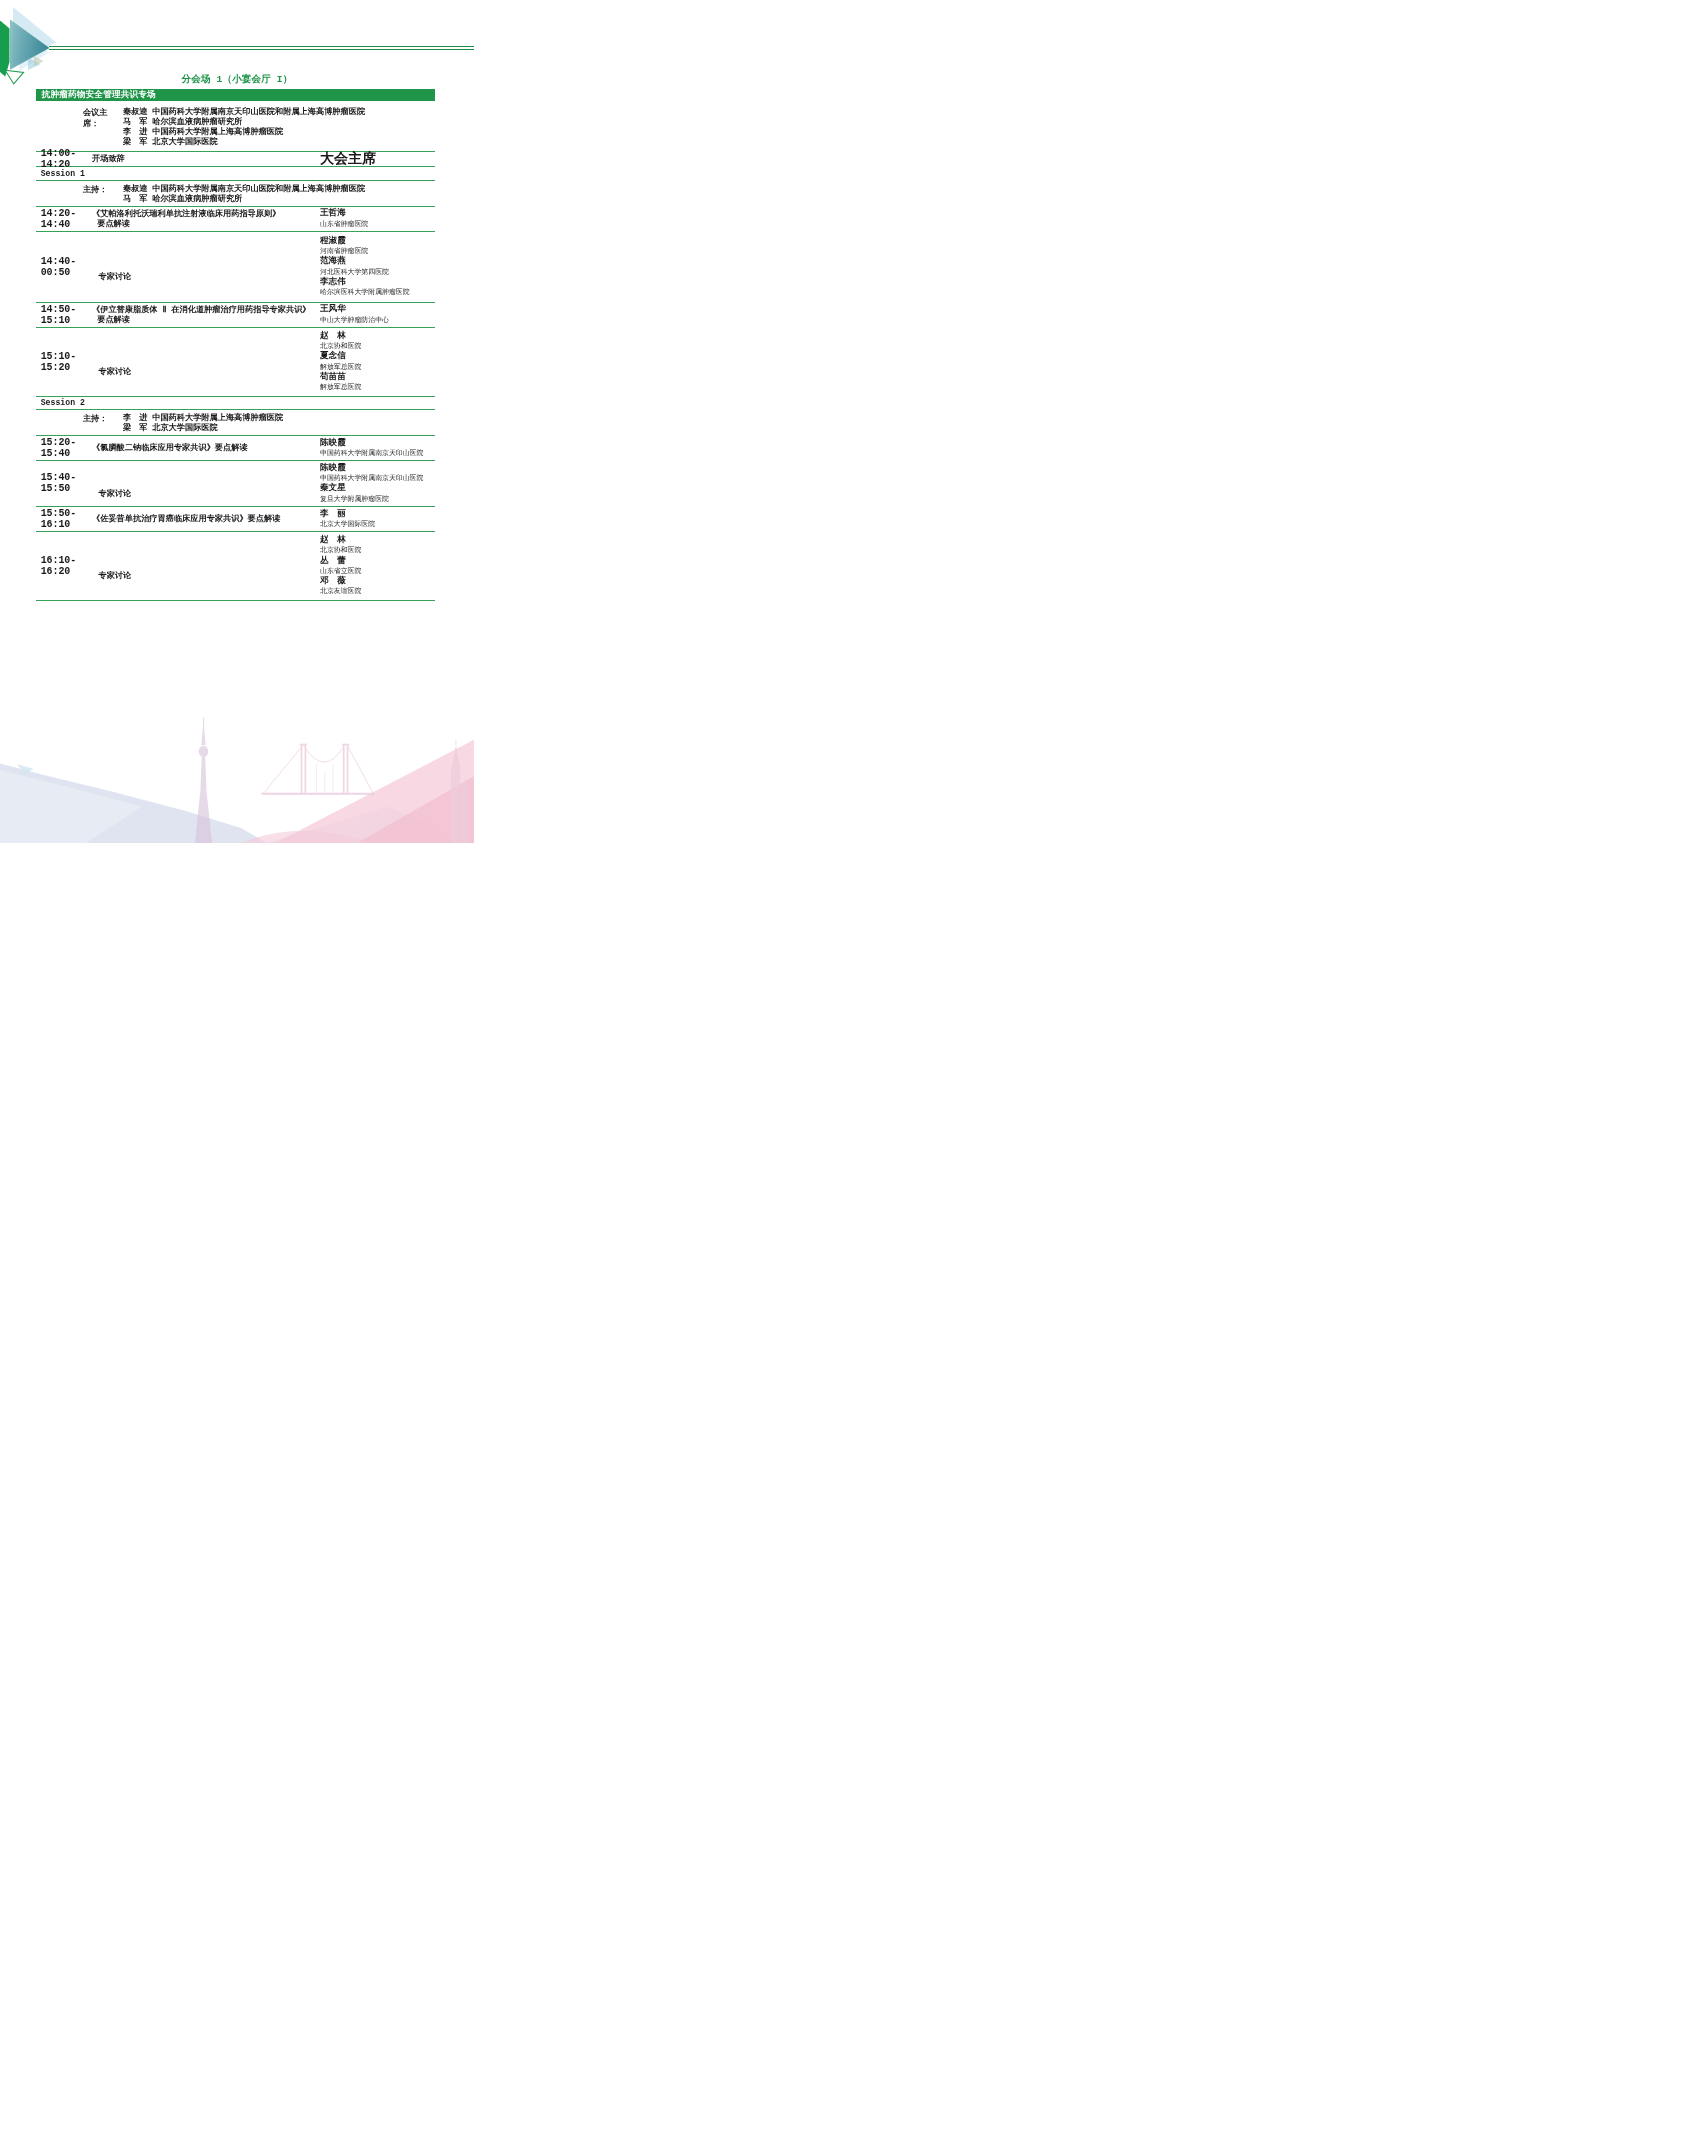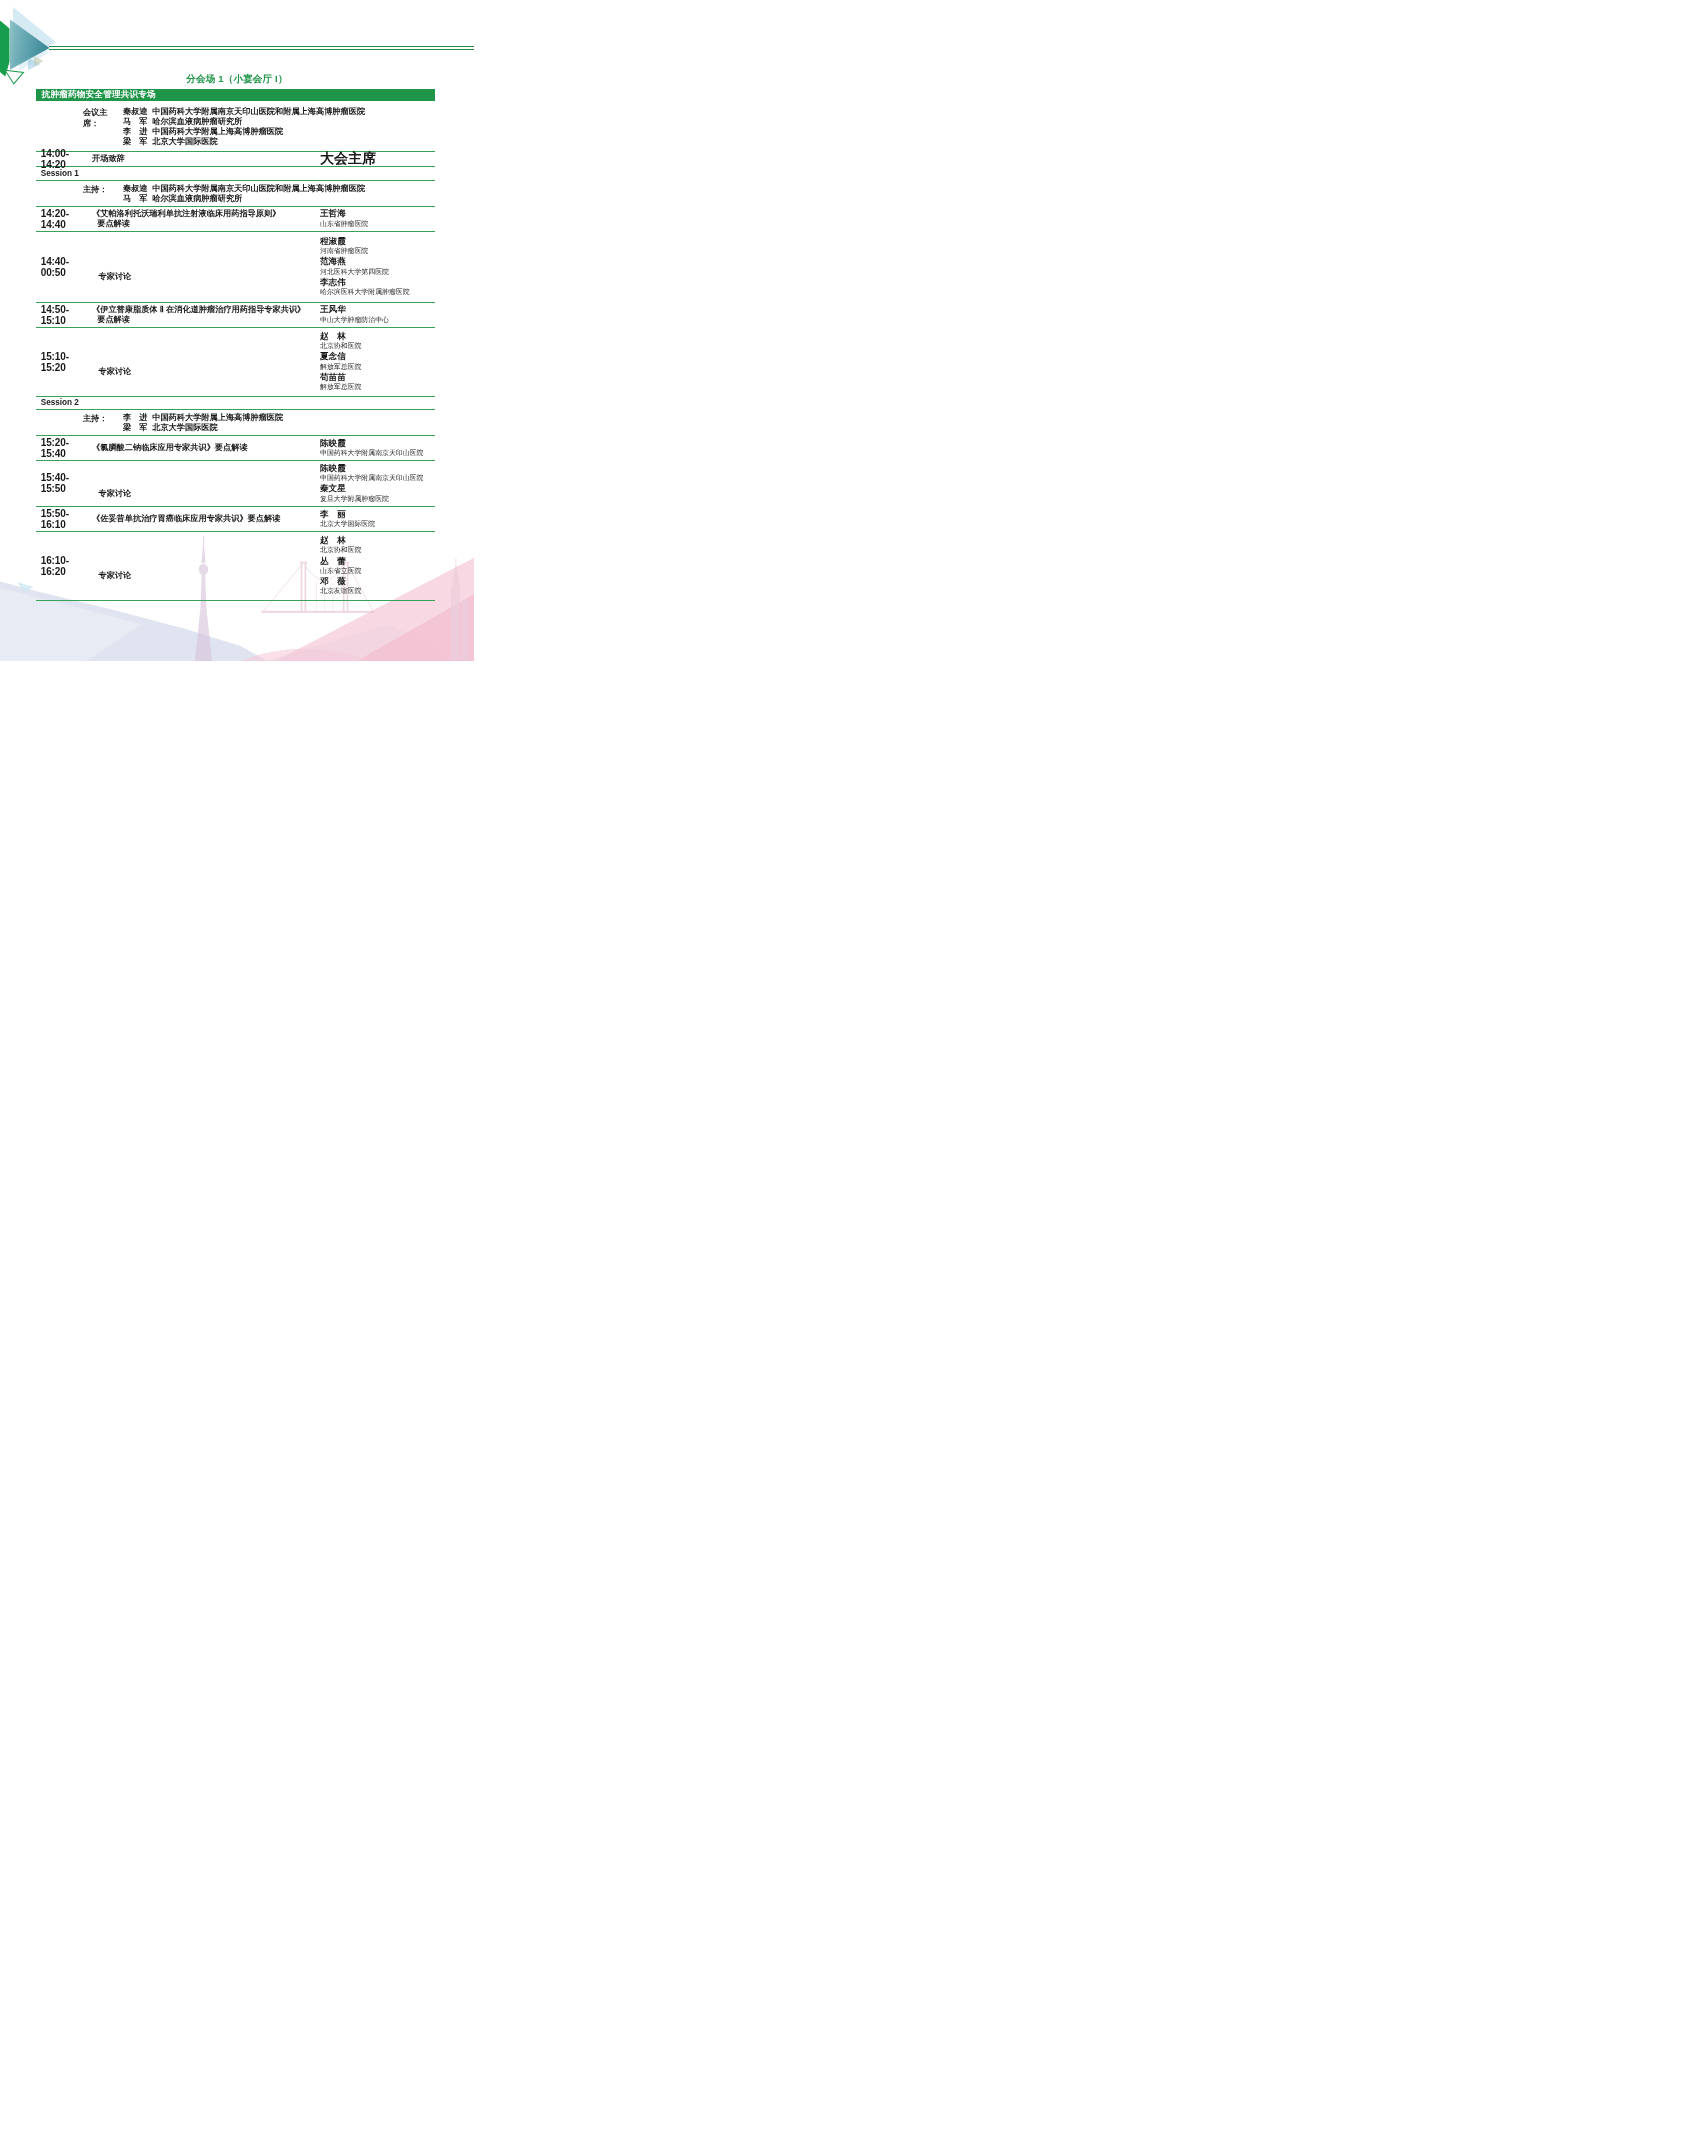--- a/index.html
+++ b/index.html
@@ -1,21 +1,21 @@
 <!DOCTYPE html>
 <html style="font-size:6.9px"><head>
 <meta charset="utf-8">
 <style>
   html,body{margin:0;padding:0;background:#ffffff;}
   .page{
     position:relative;
-    width:474px;height:661px;
+    width:474px;height:843px;
     background:#ffffff;
     overflow:hidden;
-    font-family:Liberation Sans, sans-serif;
+    font-family:Liberation Mono, monospace;
     color:#1a1a1a;
   }
   
   .deco{position:absolute;pointer-events:none;}
   .tri{position:absolute;}
   .tri-blue-lg{left:13px;top:6.9px;width:43px;height:58px;background:rgba(173,214,234,.50);clip-path:polygon(0 0,0 100%,100% 61%);}
   .tri-blue-2{left:19px;top:30px;width:30px;height:41px;background:rgba(186,222,240,.40);clip-path:polygon(0 0,0 100%,100% 55%);}
   .tri-teal{left:9.5px;top:19px;width:40px;height:51px;background:linear-gradient(100deg,rgba(125,185,190,.85),rgba(32,118,136,.92));clip-path:polygon(0 0,0 100%,100% 57%);}
   .tri-green{left:0;top:20.6px;width:9.5px;height:56px;background:#169e4e;clip-path:polygon(0 0,100% 14%,100% 74%,55% 100%,0 92%);}
   .tri-blue-sm{left:28px;top:58px;width:13px;height:12px;background:rgba(150,198,224,.55);clip-path:polygon(0 0,0 100%,100% 50%);}

